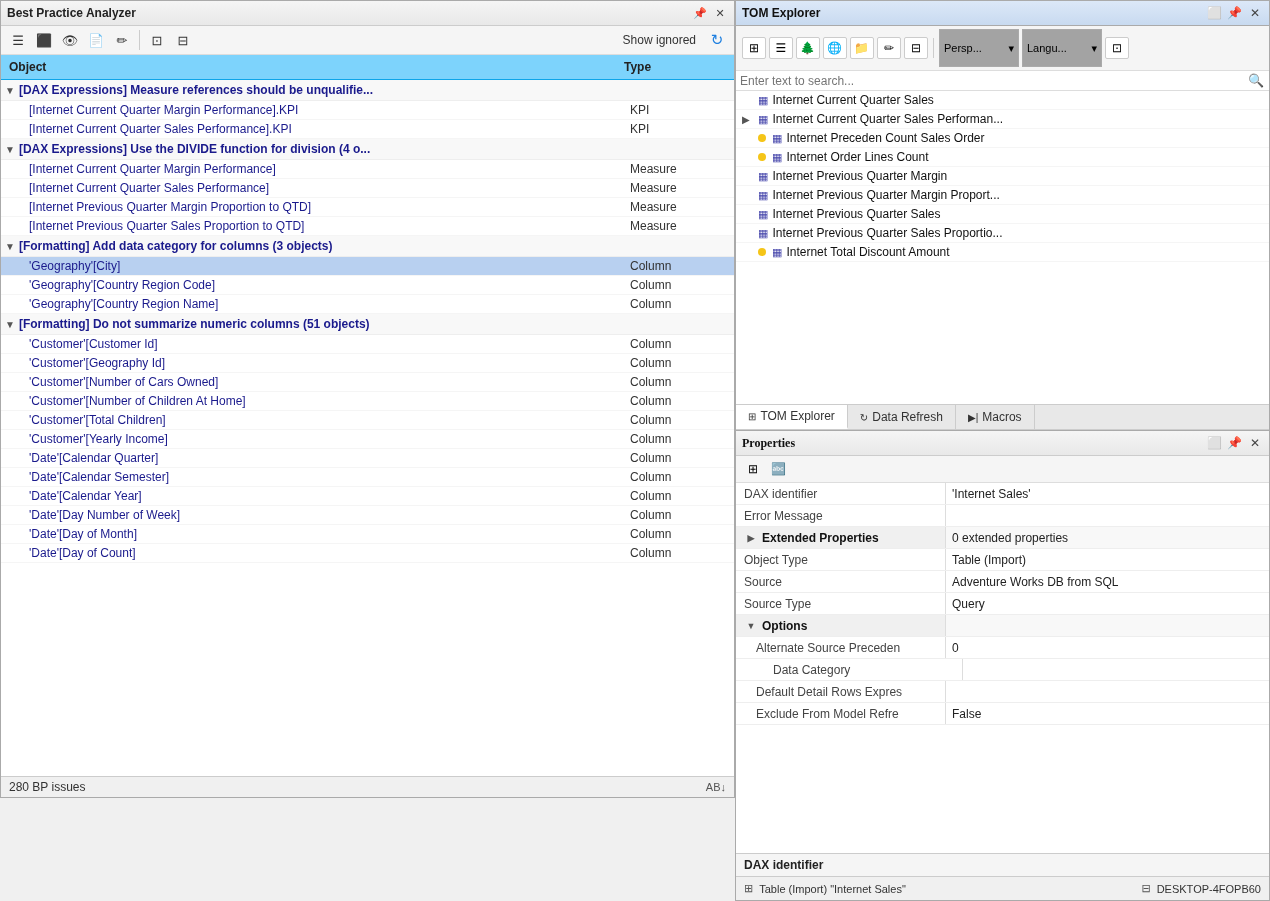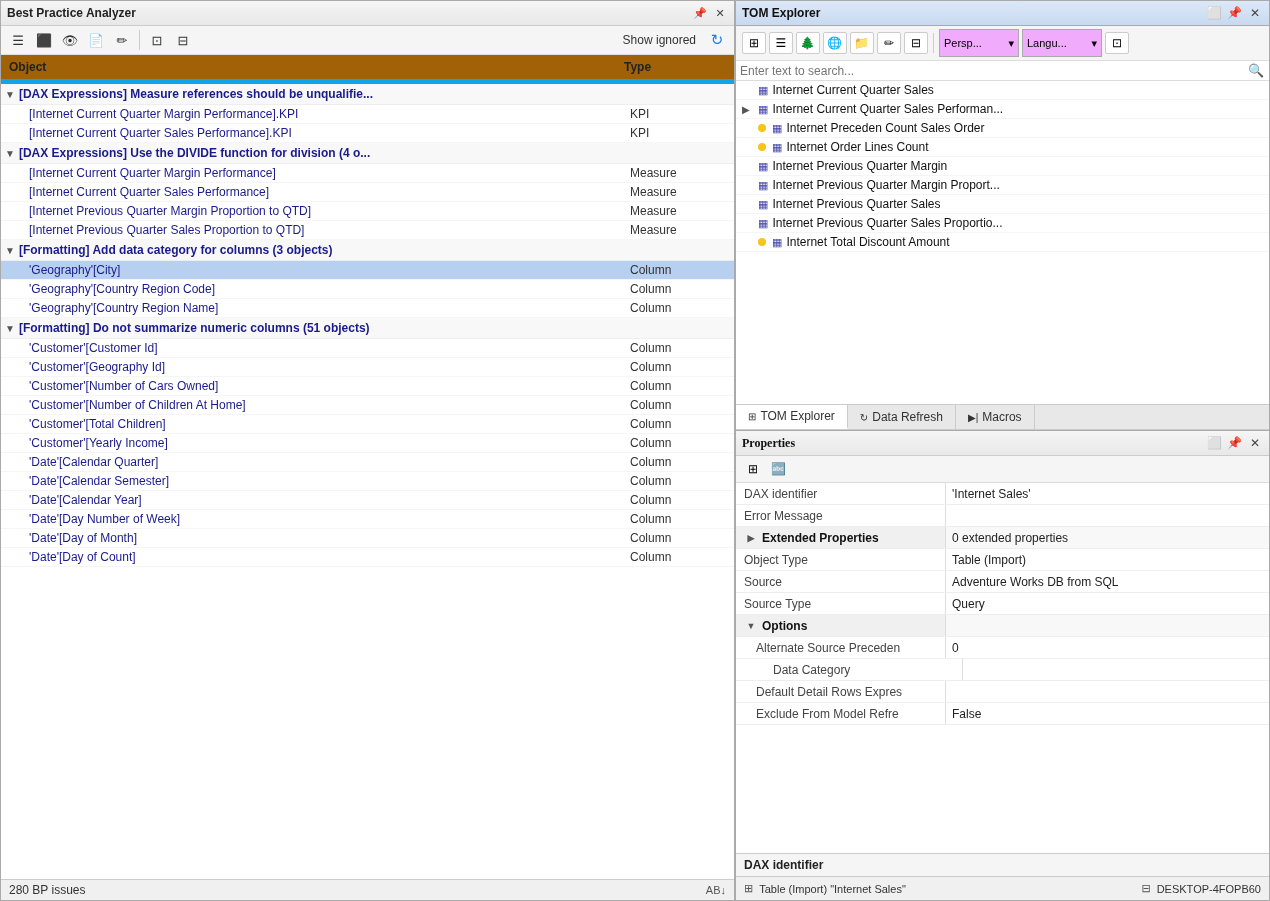--- a/index.html
+++ b/index.html
@@ -1,21 +1,21 @@
 <!DOCTYPE html>
 <html><head>
   <meta charset="utf-8">
   <style>
     * { box-sizing: border-box; margin: 0; padding: 0; }
     body { font-family: 'Segoe UI', Arial, sans-serif; font-size: 12px; background: #f0f0f0; display: flex; flex-direction: row; width: 1270px; height: 901px; overflow: hidden; }
 
     
     .left-panel {
       width: 735px;
-      height: 901px;
+      height: 798px;
       background: #fff;
       border: 1px solid #aaa;
       display: flex;
       flex-direction: column;
     }
 
     .panel-titlebar {
       background: linear-gradient(to bottom, #f5f5f5, #e8e8e8);
       border-bottom: 1px solid #ccc;
       padding: 4px 6px;
@@ -72,22 +72,22 @@
       display: flex; align-items: center; gap: 4px;
       padding: 2px 6px;
     }
     .refresh-icon {
       color: #2080e0;
       font-size: 15px;
     }
 
     .table-header {
       display: flex;
-      background: #a16207;
-      border-bottom: 5px solid #0ea5e9;
+      background: #7dd3fc;
+      border-bottom: 1px solid #0ea5e9;
       padding: 3px 0;
     }
     .th-object {
       flex: 1;
       padding: 2px 8px;
       font-weight: bold;
       font-size: 12px;
       color: #222;
     }
     .th-type {
@@ -192,23 +192,23 @@
     .tom-btn {
       width: 24px; height: 22px;
       border: 1px solid #ccc;
       background: #fff;
       cursor: pointer;
       display: flex; align-items: center; justify-content: center;
       font-size: 12px;
       border-radius: 2px;
     }
     .tom-dropdown {
-      min-width: 80px; height: 28px;
+      min-width: 80px; height: 38px;
       border: 1px solid #aaa;
-      background: #f0abfc;
+      background: #a3a3a3;
       cursor: pointer;
       display: flex; align-items: center; justify-content: space-between;
       font-size: 11px;
       padding: 0 4px;
     }
 
     .search-bar {
       display: flex;
       align-items: center;
       border-bottom: 1px solid #ddd;

